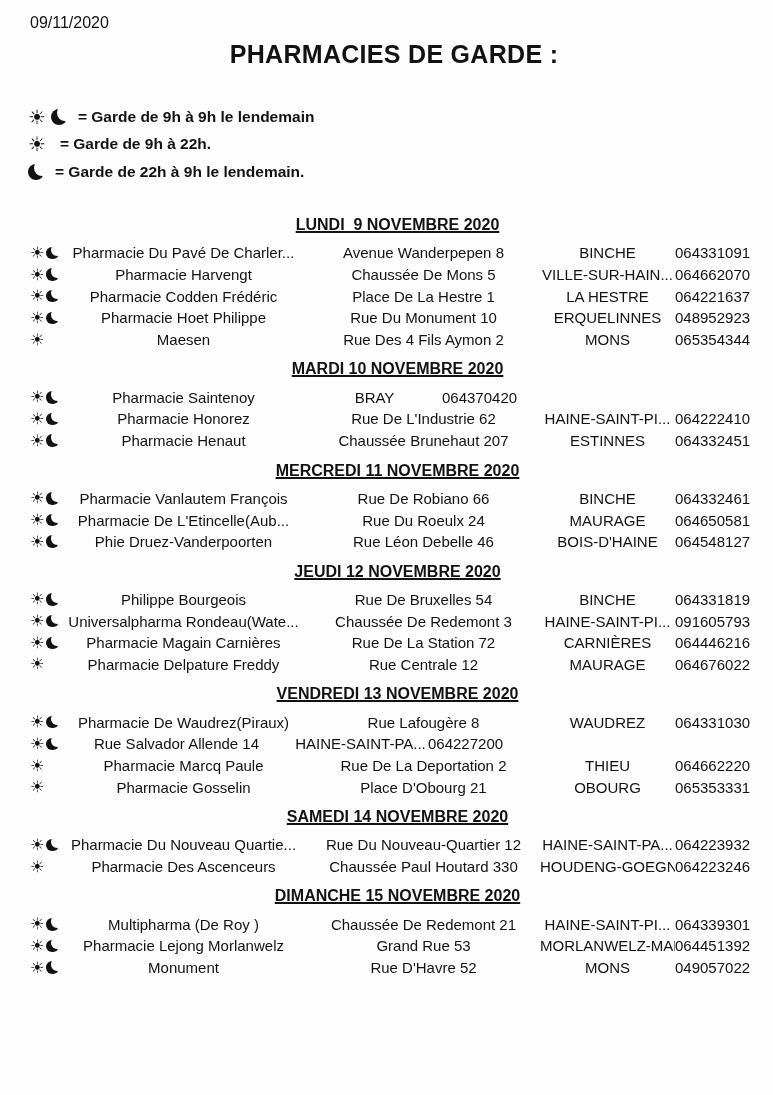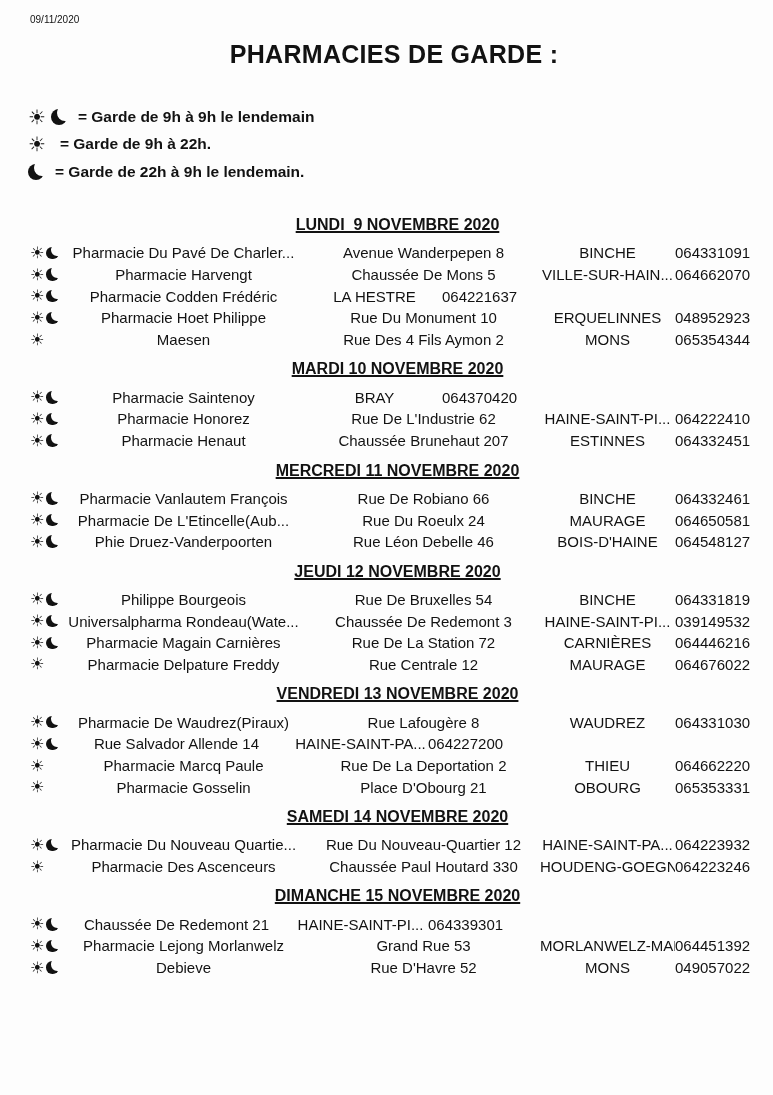--- a/index.html
+++ b/index.html
@@ -1,20 +1,20 @@
 <!DOCTYPE html>
 <html><head>
 <meta charset="utf-8">
 <style>
   html,body{margin:0;padding:0;background:#e8e8e8;}
   .page{
     position:relative;width:773px;height:1095px;background:#fdfdfd;
     font-family:"Liberation Sans",sans-serif;color:#121212;overflow:hidden;margin:0 auto;
   }
-  .doc-date{position:absolute;left:30px;top:14px;font-size:10px;}
+  .doc-date{position:absolute;left:30px;top:14px;font-size:16px;}
   .doc-title{
     position:absolute;left:15px;right:0;top:40px;text-align:center;
     font-size:25px;font-weight:bold;letter-spacing:.3px;
   }
   .legend{position:absolute;left:28px;top:103px;}
   .legend-item{display:flex;align-items:center;height:27.5px;font-size:15.5px;font-weight:bold;}
   .legend-item .icon-slot{display:flex;align-items:center;}
   .legend-label{margin-left:9px;}
   
   .sun{display:inline-block;line-height:1;font-family:"DejaVu Sans",sans-serif;font-weight:normal;color:#121212;}
@@ -96,20 +96,21 @@
     <span class="cell-city">VILLE-SUR-HAIN...</span>
     <span class="cell-phone">064662070</span>
   </div>
 
   <div class="row">
     <span class="cell-icons">
               <span class="sun">☀</span>
               <span class="moon"></span>
             </span>
     <span class="cell-name">Pharmacie Codden Frédéric</span>
+    <span class="cell-addr">Place De La Hestre 1</span>
     <span class="cell-city">LA HESTRE</span>
     <span class="cell-phone">064221637</span>
   </div>
 
   <div class="row">
     <span class="cell-icons">
               <span class="sun">☀</span>
               <span class="moon"></span>
             </span>
     <span class="cell-name">Pharmacie Hoet Philippe</span>
@@ -220,21 +221,21 @@
   </div>
 
   <div class="row">
     <span class="cell-icons">
               <span class="sun">☀</span>
               <span class="moon"></span>
             </span>
     <span class="cell-name">Universalpharma Rondeau(Wate...</span>
     <span class="cell-addr">Chaussée De Redemont 3</span>
     <span class="cell-city">HAINE-SAINT-PI...</span>
-    <span class="cell-phone">039149532</span>
+    <span class="cell-phone">091605793</span>
   </div>
 
   <div class="row">
     <span class="cell-icons">
               <span class="sun">☀</span>
               <span class="moon"></span>
             </span>
     <span class="cell-name">Pharmacie Magain Carnières</span>
     <span class="cell-addr">Rue De La Station 72</span>
     <span class="cell-city">CARNIÈRES</span>
@@ -326,20 +327,21 @@
   </div>
 
   <div class="section">
     <div class="day-header">DIMANCHE 15 NOVEMBRE 2020</div>
     <div class="rows">
   <div class="row">
     <span class="cell-icons">
               <span class="sun">☀</span>
               <span class="moon"></span>
             </span>
+    <span class="cell-name">Multipharma (De Roy )</span>
     <span class="cell-addr">Chaussée De Redemont 21</span>
     <span class="cell-city">HAINE-SAINT-PI...</span>
     <span class="cell-phone">064339301</span>
   </div>
 
   <div class="row">
     <span class="cell-icons">
               <span class="sun">☀</span>
               <span class="moon"></span>
             </span>
@@ -347,21 +349,21 @@
     <span class="cell-addr">Grand Rue 53</span>
     <span class="cell-city">MORLANWELZ-MAR</span>
     <span class="cell-phone">064451392</span>
   </div>
 
   <div class="row">
     <span class="cell-icons">
               <span class="sun">☀</span>
               <span class="moon"></span>
             </span>
-    <span class="cell-name">Debieve</span>
+    <span class="cell-name">Monument</span>
     <span class="cell-addr">Rue D'Havre 52</span>
     <span class="cell-city">MONS</span>
     <span class="cell-phone">049057022</span>
   </div>
 </div>
   </div>
 </div>
 </div>
 
 </body></html>

